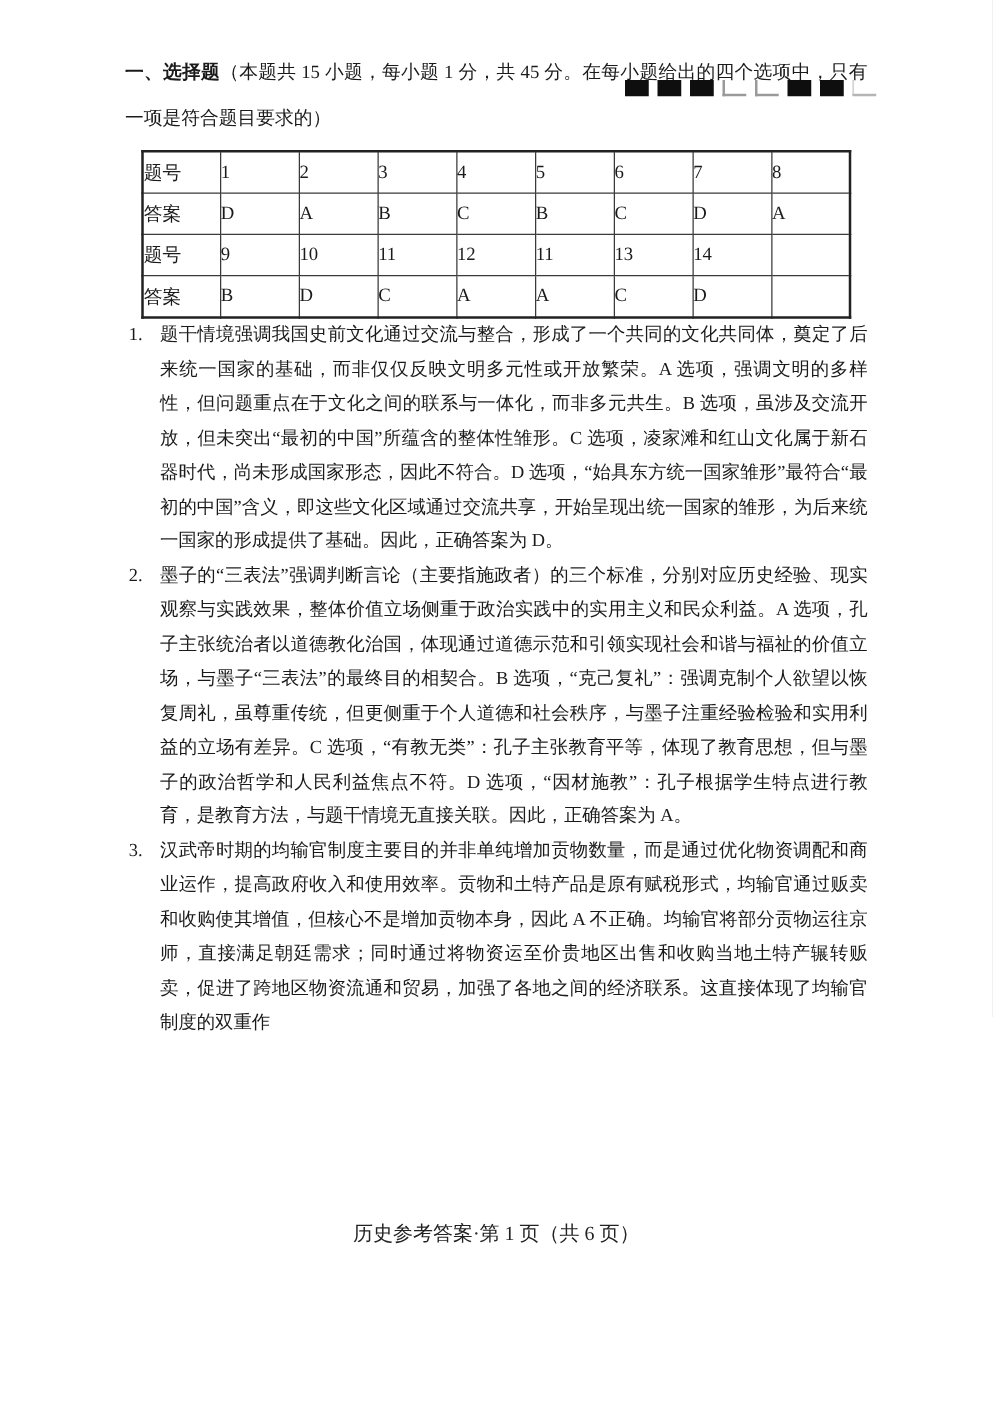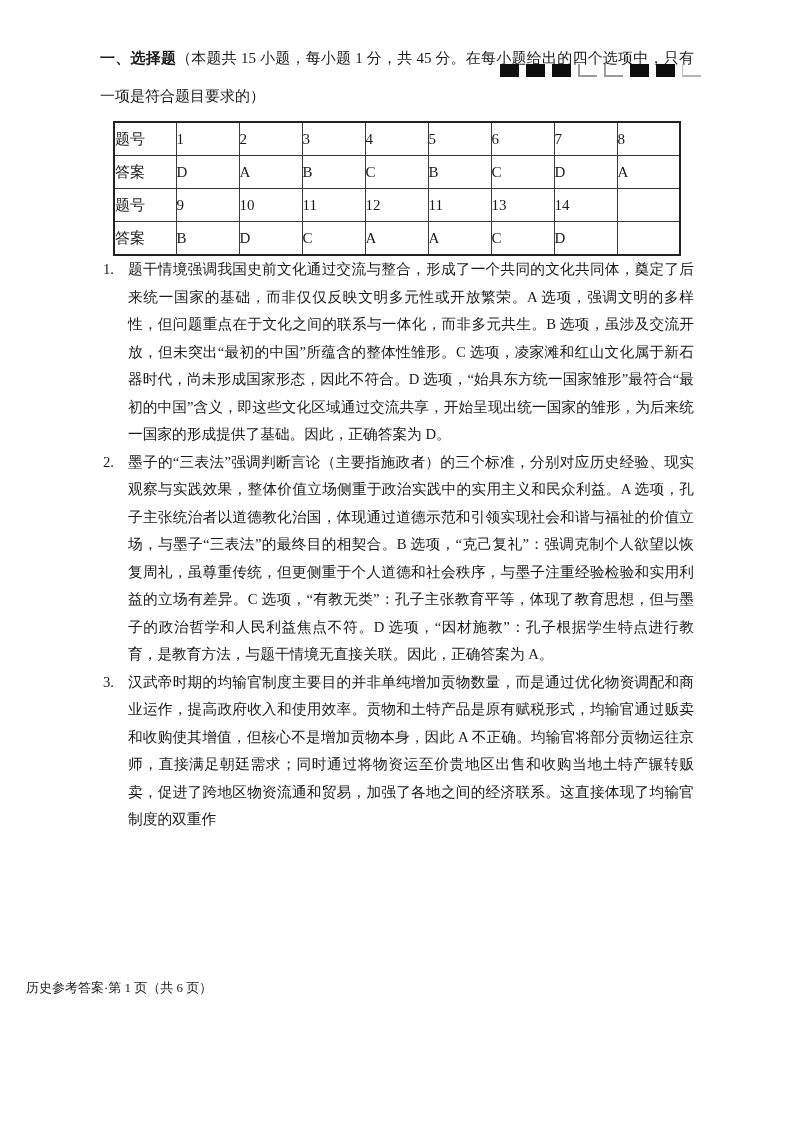--- a/index.html
+++ b/index.html
@@ -66,23 +66,23 @@
     line-height:27.5px;
     text-align:justify;
     margin:0;
   }
   .item .num{
     position:absolute;left:3px;top:0;
   }
   .footer{
     position:absolute;
     top:978px;left:0;right:0;
-    font-size:13px;line-height:20px;
+    text-align:center;
+    font-size:16px;line-height:20px;
     color:#222;
-    margin-left:26px;
   }
 </style>
 </head>
 <body>
 
 <div class="page">
 
   <div class="marks">
       <span class="mark filled"></span>
       <span class="mark filled"></span>

